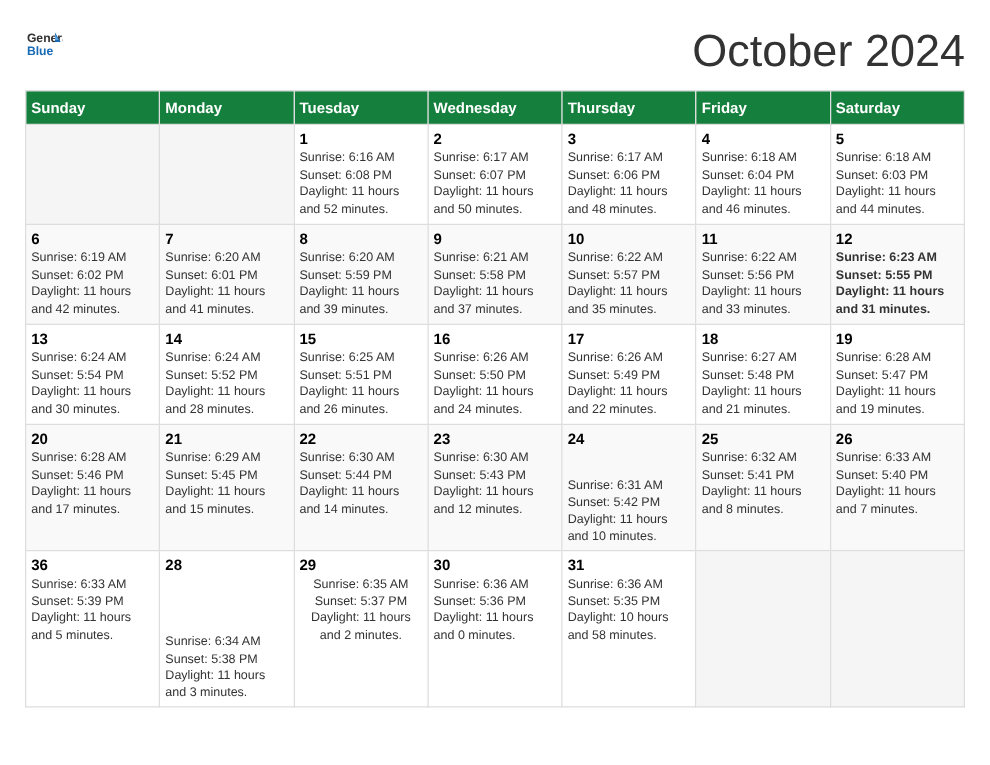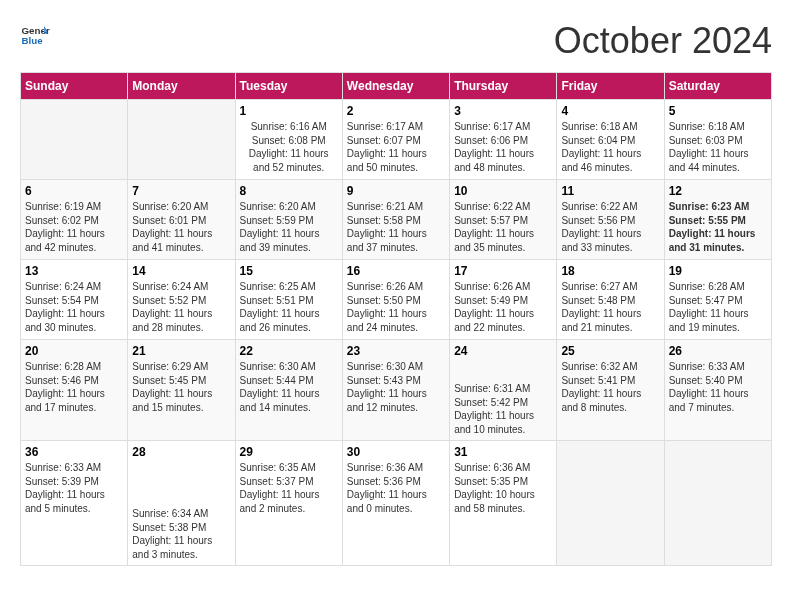--- a/index.html
+++ b/index.html
@@ -36,21 +36,21 @@
     .subtitle {
       font-size: 16px;
       color: #555;
     }
     table {
       width: 100%;
       border-collapse: collapse;
       font-size: 11px;
     }
     thead tr th {
-      background-color: #be185d;
+      background-color: #15803d;
       color: #fff;
       padding: 6px 4px;
       text-align: left;
       font-size: 12px;
       border: 1px solid #ddd;
     }
     tbody tr td {
       border: 1px solid #ddd;
       vertical-align: top;
       padding: 4px;
@@ -105,21 +105,21 @@
         <th>Friday</th>
         <th>Saturday</th>
       </tr>
   </thead>
   <tbody id="calendar-body">
       <tr>
         <td class="empty-cell"></td>
         <td class="empty-cell"></td>
         <td>
           <span class="day-num">1</span>
-          <div class="day-info" style="white-space: pre-line; text-align: center;">Sunrise: 6:16 AM
+          <div class="day-info" style="white-space: pre-line;">Sunrise: 6:16 AM
 Sunset: 6:08 PM
 Daylight: 11 hours
 and 52 minutes.</div>
         </td>
         <td>
           <span class="day-num">2</span>
           <div class="day-info" style="white-space: pre-line;">Sunrise: 6:17 AM
 Sunset: 6:07 PM
 Daylight: 11 hours
 and 50 minutes.</div>
@@ -309,21 +309,21 @@
         </td>
         <td>
           <span class="day-num">28</span>
           <div class="day-info" style="white-space: pre-line; margin-top: 48px;">Sunrise: 6:34 AM
 Sunset: 5:38 PM
 Daylight: 11 hours
 and 3 minutes.</div>
         </td>
         <td>
           <span class="day-num">29</span>
-          <div class="day-info" style="white-space: pre-line;">Sunrise: 6:35 AM
+          <div class="day-info" style="white-space: pre-line; text-align: center;">Sunrise: 6:35 AM
 Sunset: 5:37 PM
 Daylight: 11 hours
 and 2 minutes.</div>
         </td>
         <td>
           <span class="day-num">30</span>
           <div class="day-info" style="white-space: pre-line;">Sunrise: 6:36 AM
 Sunset: 5:36 PM
 Daylight: 11 hours
 and 0 minutes.</div>

